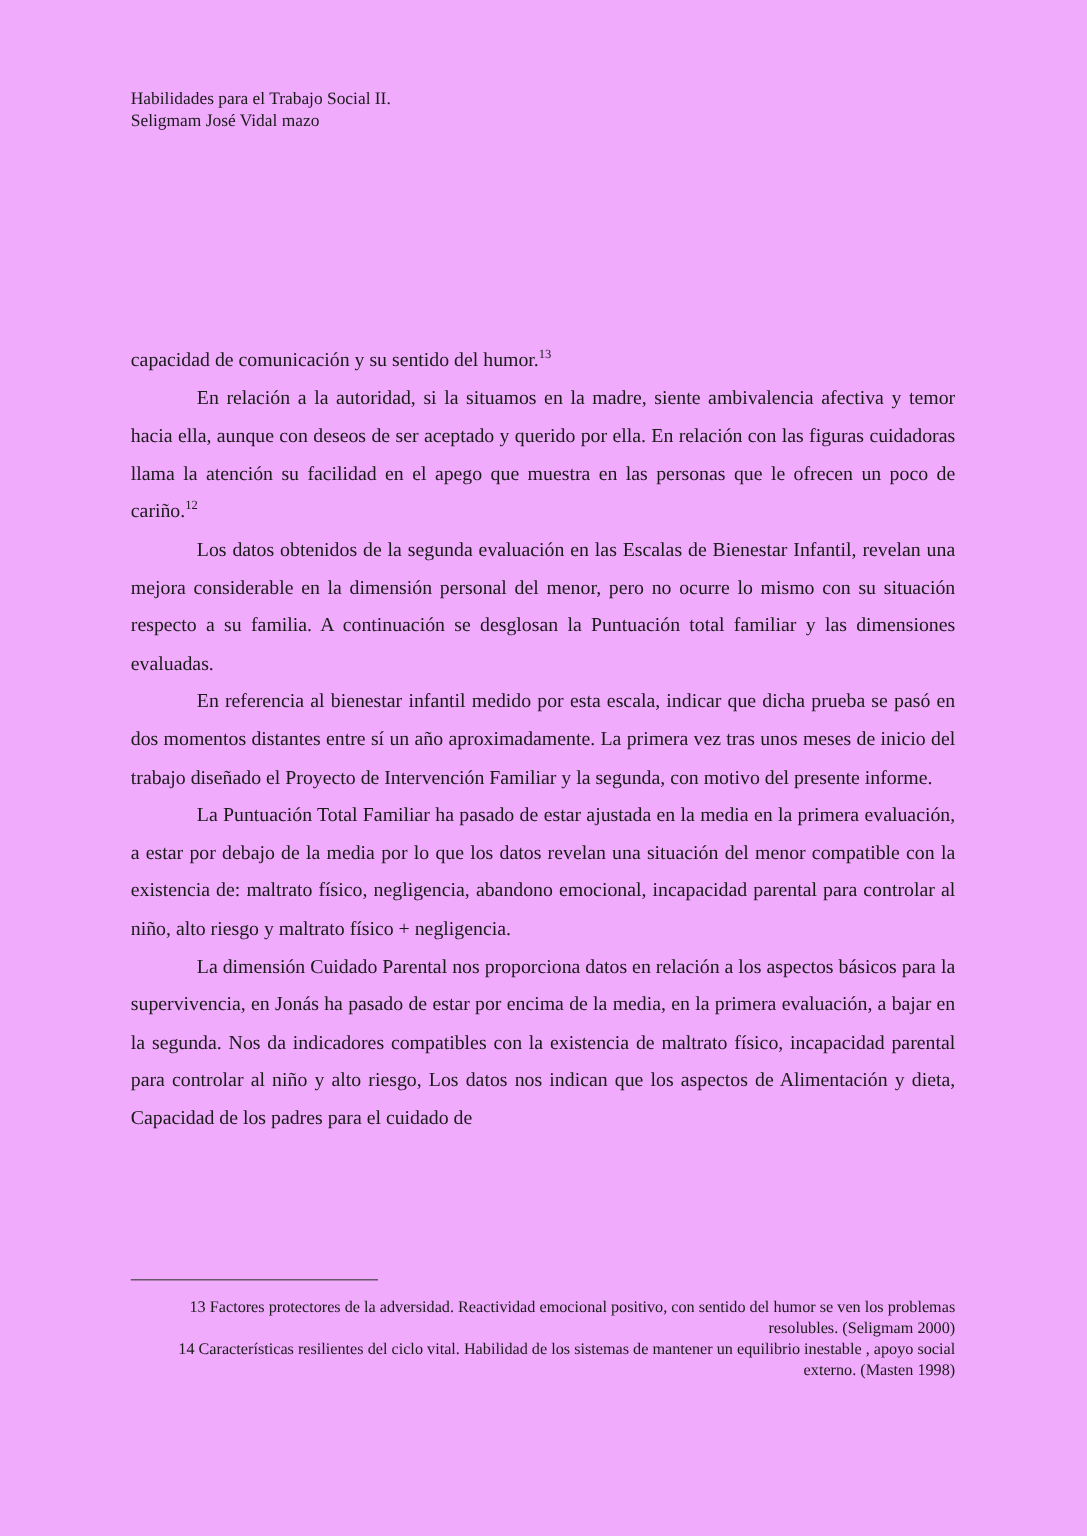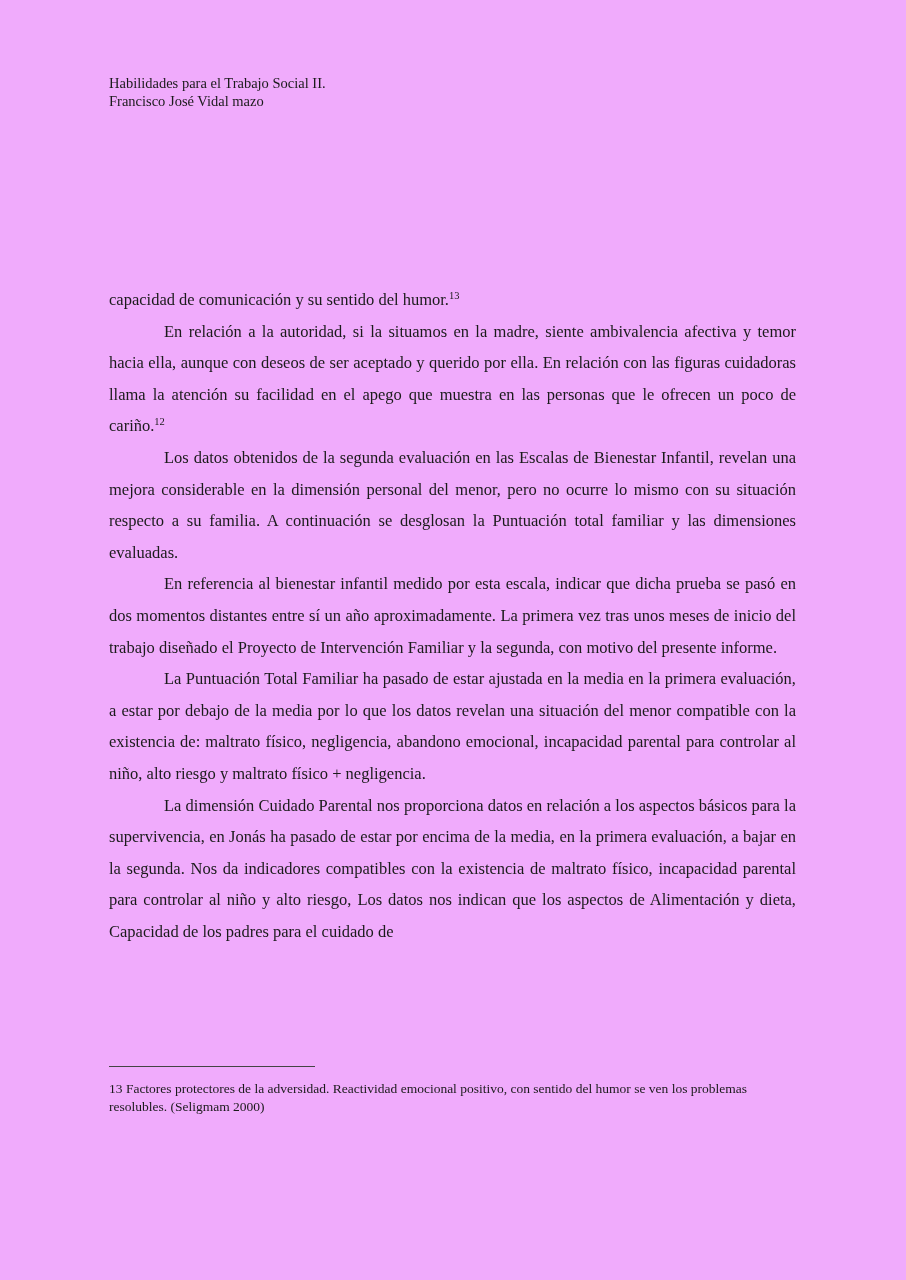--- a/index.html
+++ b/index.html
@@ -56,50 +56,52 @@
     text-align: left;
   }
   .footnote-rule {
     width: 206px;
     height: 0;
     border-top: 1px solid #444444;
     margin-bottom: 13px;
   }
   .footnotes p {
     margin: 0;
+    text-align: right;
   }
   .page-number {
     position: absolute;
     left: 0;
     top: 1163px;
     width: 906px;
     text-align: center;
     font-size: 15px;
   }
 </style>
 </head>
 <body>
 
 <div class="page">
 
   <div class="header">
     <div>Habilidades para el Trabajo Social II.</div>
-    <div>Francisco José Vidal mazo</div>
+    <div>Seligmam José Vidal mazo</div>
   </div>
 
   <div class="body-text">
       <p class="no-indent">capacidad de comunicación y su sentido del humor.<sup>13</sup></p>
       <p>En relación a la autoridad, si la situamos en la madre, siente ambivalencia afectiva y temor hacia ella, aunque con deseos de ser aceptado y querido por ella. En relación con las figuras cuidadoras llama la atención su facilidad en el apego que muestra en las personas que le ofrecen un poco de cariño.<sup>12</sup></p>
       <p>Los datos obtenidos de la segunda evaluación en las Escalas de Bienestar Infantil, revelan una mejora considerable en la dimensión personal del menor, pero no ocurre lo mismo con su situación respecto a su familia. A continuación se desglosan la Puntuación total familiar y  las dimensiones evaluadas.</p>
       <p>En referencia al bienestar infantil medido por esta escala, indicar que dicha prueba se pasó en dos momentos distantes entre sí un año aproximadamente. La primera vez tras unos meses de inicio del trabajo diseñado el Proyecto de Intervención Familiar y la segunda, con motivo del presente informe.</p>
       <p>La Puntuación Total Familiar ha pasado de estar ajustada en la media en la primera evaluación, a estar por debajo de la media por lo que los datos revelan una situación del menor compatible con la existencia de: maltrato físico, negligencia, abandono emocional, incapacidad parental para controlar al niño, alto riesgo y maltrato físico + negligencia.</p>
       <p>La dimensión Cuidado Parental nos proporciona datos en relación a los aspectos básicos para la supervivencia, en Jonás ha pasado de estar por encima de la media, en la primera evaluación, a bajar en la segunda. Nos da indicadores compatibles con la existencia de maltrato físico, incapacidad parental para controlar al niño y alto riesgo, Los datos nos indican que los aspectos de Alimentación y dieta, Capacidad de los padres para el cuidado de</p>
     </div>
 
   <div class="footnotes">
     <div class="footnote-rule"></div>
     <div>
         <p>13 Factores protectores de la adversidad. Reactividad emocional positivo, con sentido del humor se ven los problemas resolubles. (Seligmam 2000)</p>
+        <p>14 Características resilientes del ciclo vital. Habilidad de los sistemas de mantener un equilibrio inestable , apoyo social externo. (Masten 1998)</p>
       </div>
   </div>
 
 
 </div>
 
 </body></html>

